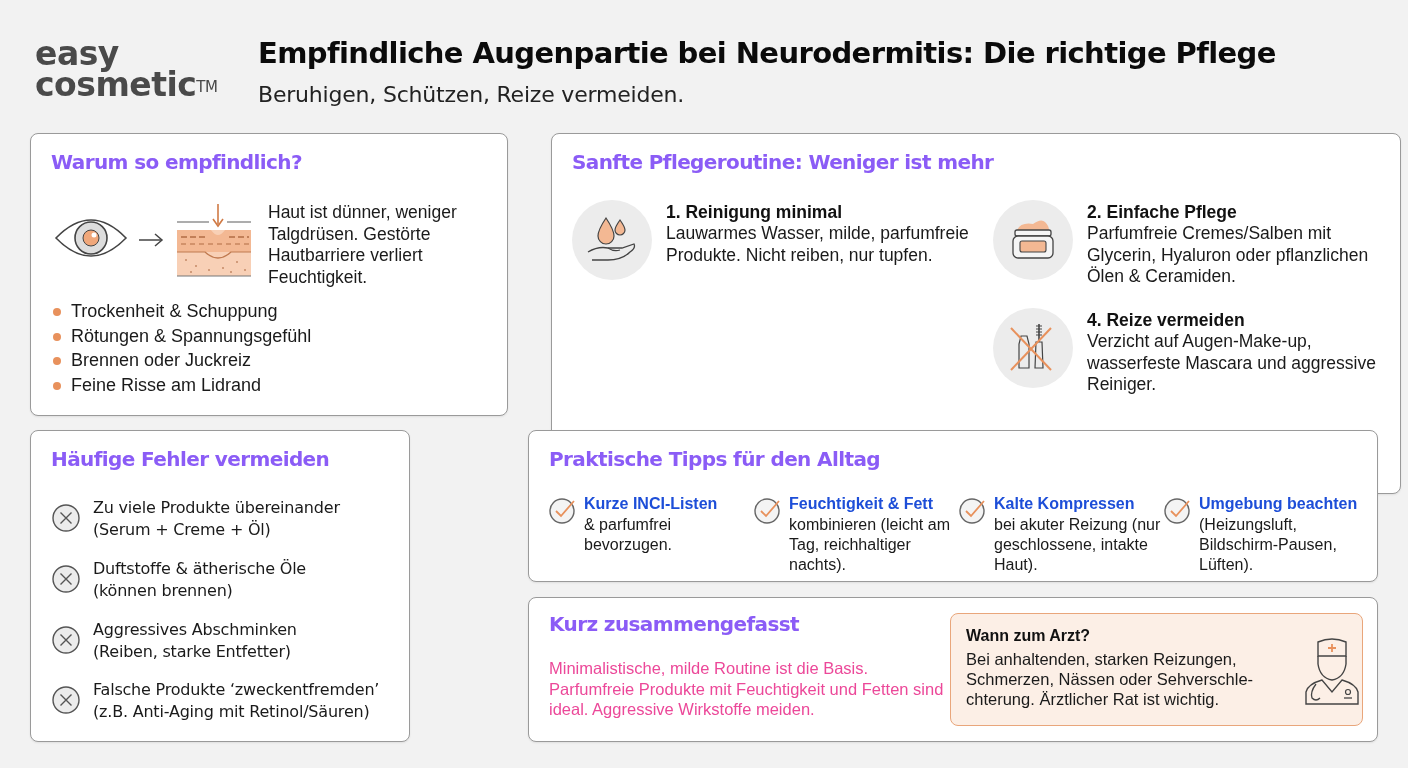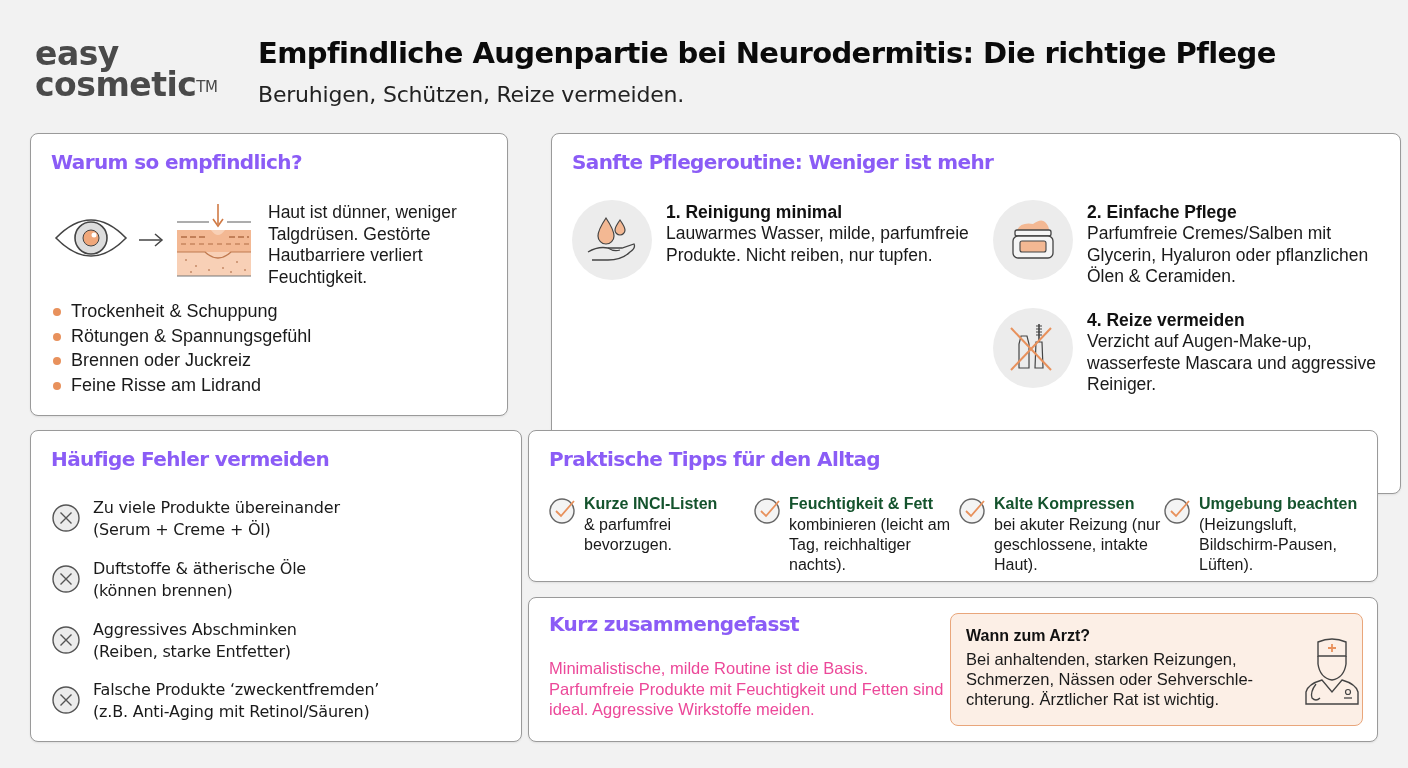--- a/index.html
+++ b/index.html
@@ -52,32 +52,32 @@
     .step { position: absolute; width: 400px; height: 100px; }
     .step .icon-circle { position: absolute; left: 0; top: 0; width: 80px; height: 80px; border-radius: 50%; background: #ececec; display:flex; align-items:center; justify-content:center; }
     .step .step-title { position: absolute; left: 94px; top: 2px; font-weight: 700; font-size: 17.5px; color: #111; }
     .step .step-text { position: absolute; left: 94px; top: 23px; font-size: 17.5px; line-height: 21.5px; color: #1a1a1a; width: 310px; }
     #step-1 { left: 20px; top: 66px; }
     #step-2 { left: 441px; top: 66px; }
     #step-3 { left: 20px; top: 174px; }
     #step-4 { left: 441px; top: 174px; }
 
     
-    #card-mistakes { left: 30px; top: 430px; width: 492px; height: 312px; }
+    #card-mistakes { left: 30px; top: 430px; width: 380px; height: 312px; }
     #card-mistakes h2 { left: 20px; top: 16px; }
     .mistake { position: absolute; left: 20px; width: 440px; height: 50px; }
     .mistake .x-icon { position: absolute; left: 0; top: 6px; width: 30px; height: 30px; }
     .mistake .m-text { position: absolute; left: 42px; top: 0; font-family: "DejaVu Sans", sans-serif; font-size: 16px; line-height: 21.5px; color: #1a1a1a; letter-spacing: -0.2px; }
 
     
     #card-tips { left: 528px; top: 430px; width: 850px; height: 152px; padding-left: 39px; }
     #card-tips h2 { left: 20px; top: 16px; }
     .tip { position: absolute; top: 64px; width: 200px; }
     .tip .check-icon { position: absolute; left: 0; top: 0; width: 30px; height: 30px; }
-    .tip .tip-title { position: absolute; left: 36px; top: 0; font-weight: 700; font-size: 16px; color: #14532d; white-space: nowrap; }
+    .tip .tip-title { position: absolute; left: 36px; top: 0; font-weight: 700; font-size: 16px; color: #1d4ed8; white-space: nowrap; }
     .tip .tip-text { position: absolute; left: 36px; top: 20px; font-size: 16px; line-height: 20px; color: #1a1a1a; width: 170px; }
     #tip-1 { left: 19px; }
     #tip-2 { left: 224px; }
     #tip-3 { left: 429px; }
     #tip-4 { left: 634px; }
 
     
     #card-summary { left: 528px; top: 597px; width: 850px; height: 145px; }
     #card-summary h2 { left: 20px; top: 14px; }
     .summary-text { position: absolute; left: 20px; top: 60px; font-size: 16.5px; line-height: 20.5px; color: #ec4899; width: 400px; }

